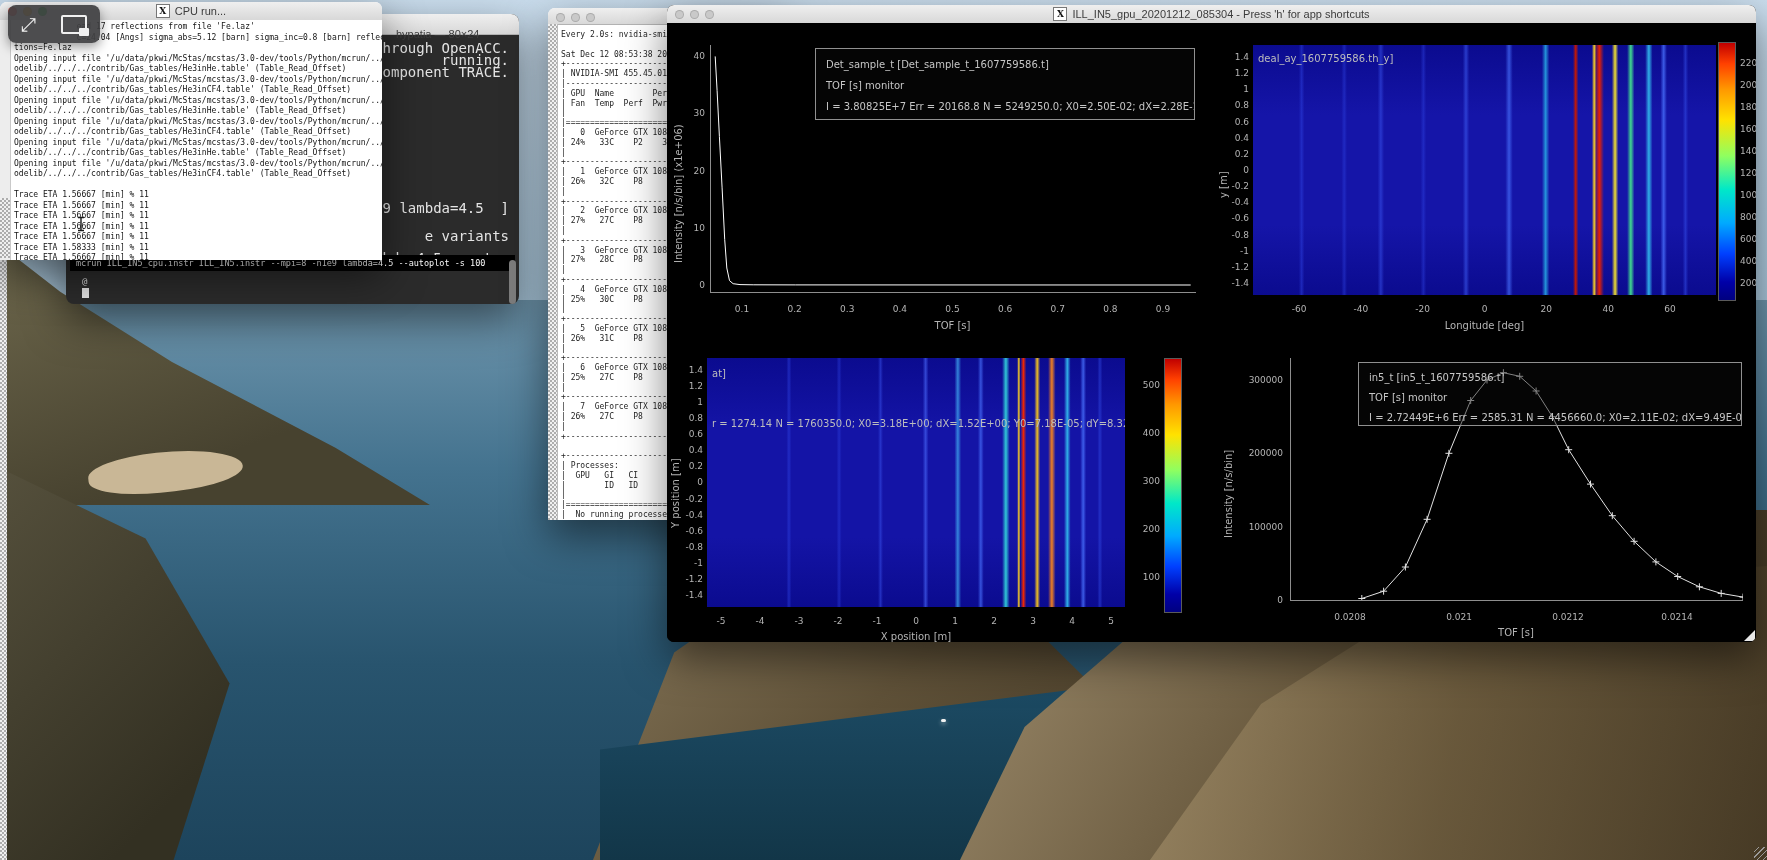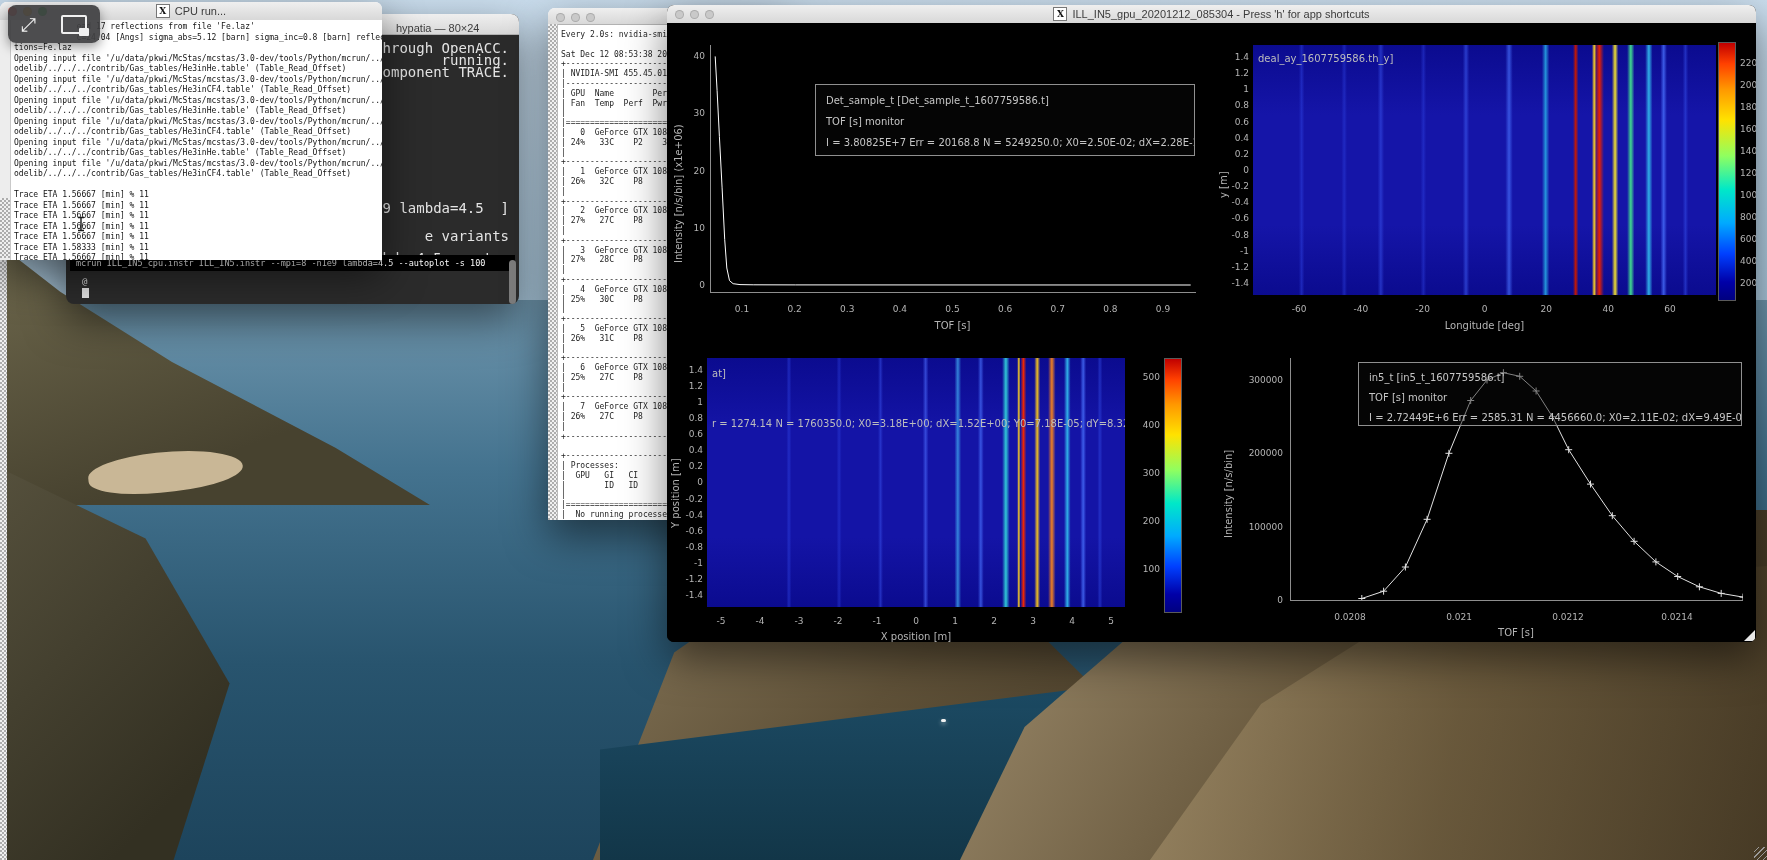--- a/index.html
+++ b/index.html
@@ -39,21 +39,21 @@
   #cpu-win{left:0;top:2px;width:382px;height:258px;background:#fff;z-index:10;}
   #cpu-body{position:absolute;left:0;top:18px;right:0;bottom:0;background:#fff;overflow:hidden;}
   #cpu-scroll{position:absolute;left:0;top:0;bottom:0;width:10px;background:#ededed;border-right:1px solid #c9c9c9;}
   #cpu-thumb{position:absolute;left:0;top:178px;height:60px;width:10px;}
   #cpu-text{position:absolute;left:14px;top:2px;right:0;font-size:8px;line-height:10.5px;color:#131313;}
   #ibeam{position:absolute;left:76px;top:216px;z-index:12;}
 
   
   #dark-win{left:66px;top:14px;width:453px;height:290px;background:#2b2b2b;z-index:5;border-radius:8px;}
   #dark-win .titlebar{height:20px;border-radius:8px 8px 0 0;justify-content:flex-start;}
-  #dark-title{position:absolute;left:330px;top:8px;font:11px "Liberation Sans",sans-serif;color:#3c3c3c;text-align:center;}
+  #dark-title{position:absolute;left:330px;top:14px;font:11px "Liberation Sans",sans-serif;color:#3c3c3c;text-align:center;}
   #dark-frags .tline{position:absolute;right:10px;font-size:14px;color:#e4e4e4;}
   #dark-frags .tline:nth-child(1){top:26px}
   #dark-frags .tline:nth-child(2){top:38px}
   #dark-frags .tline:nth-child(3){top:50px}
   #dark-frags .tline:nth-child(4){top:186px}
   #dark-frags .tline:nth-child(5){top:214px}
   #dark-frags .tline:nth-child(6){top:236px}
   #dark-sel{position:absolute;left:4px;width:445px;top:241px;height:16px;background:#000;color:#fafafa;font-size:8.5px;line-height:16px;padding-left:6px;box-sizing:border-box;white-space:pre;overflow:hidden;}
   #dark-prompt{position:absolute;left:16px;top:262px;color:#ddd;font-size:9px;}
   #dark-cursor{position:absolute;left:16px;top:274px;width:7px;height:10px;background:#e2e2e2;}
@@ -257,21 +257,21 @@
           <span>30</span>
           <span>20</span>
           <span>10</span>
           <span>0</span>
         </div>
       <div class="abs plotarea" style="left:43px;top:22px;width:485px;height:247px;">
         <svg width="485" height="247" viewBox="0 0 485 247">
             <polyline points="4.2,11.4 6.1,45.7 8.4,91.5 11.1,142.9 13.7,194.4 15.8,223.0 18.5,235.6 22.1,238.7 29.0,239.6 42.2,239.8 84.3,239.9 479.7,240.0" fill="none" stroke="#ffffff" stroke-width="1"></polyline>
           </svg>
       </div>
-      <div class="legend" style="left:148px;top:25px;width:380px;height:72px;margin-top:36px;">
+      <div class="legend" style="left:148px;top:25px;width:380px;height:72px;">
         <div>Det_sample_t [Det_sample_t_1607759586.t]</div>
         <div>TOF [s] monitor</div>
         <div>I = 3.80825E+7 Err = 20168.8 N = 5249250.0; X0=2.50E-02; dX=2.28E-10;</div>
       </div>
       <div class="abs xticks" style="left:75px;top:281px;width:421px;">
           <span>0.1</span>
           <span>0.2</span>
           <span>0.3</span>
           <span>0.4</span>
           <span>0.5</span>
@@ -357,21 +357,21 @@
           <span>-1</span>
           <span>0</span>
           <span>1</span>
           <span>2</span>
           <span>3</span>
           <span>4</span>
           <span>5</span>
         </div>
       <div class="abs axlab" style="left:40px;top:608px;width:418px;text-align:center;">X position [m]</div>
       <div class="cbar" style="left:497px;top:335px;height:255px;"></div>
-      <div class="abs yticks" style="left:455px;top:354px;width:38px;height:192px;">
+      <div class="abs yticks" style="left:455px;top:362px;width:38px;height:192px;">
           <span>500</span>
           <span>400</span>
           <span>300</span>
           <span>200</span>
           <span>100</span>
         </div>
 
       <div class="abs axlab vlab" style="left:556px;top:405px;height:110px;">Intensity [n/s/bin]</div>
       <div class="abs yticks" style="left:578px;top:357px;width:38px;height:220px;">
           <span>300000</span>

